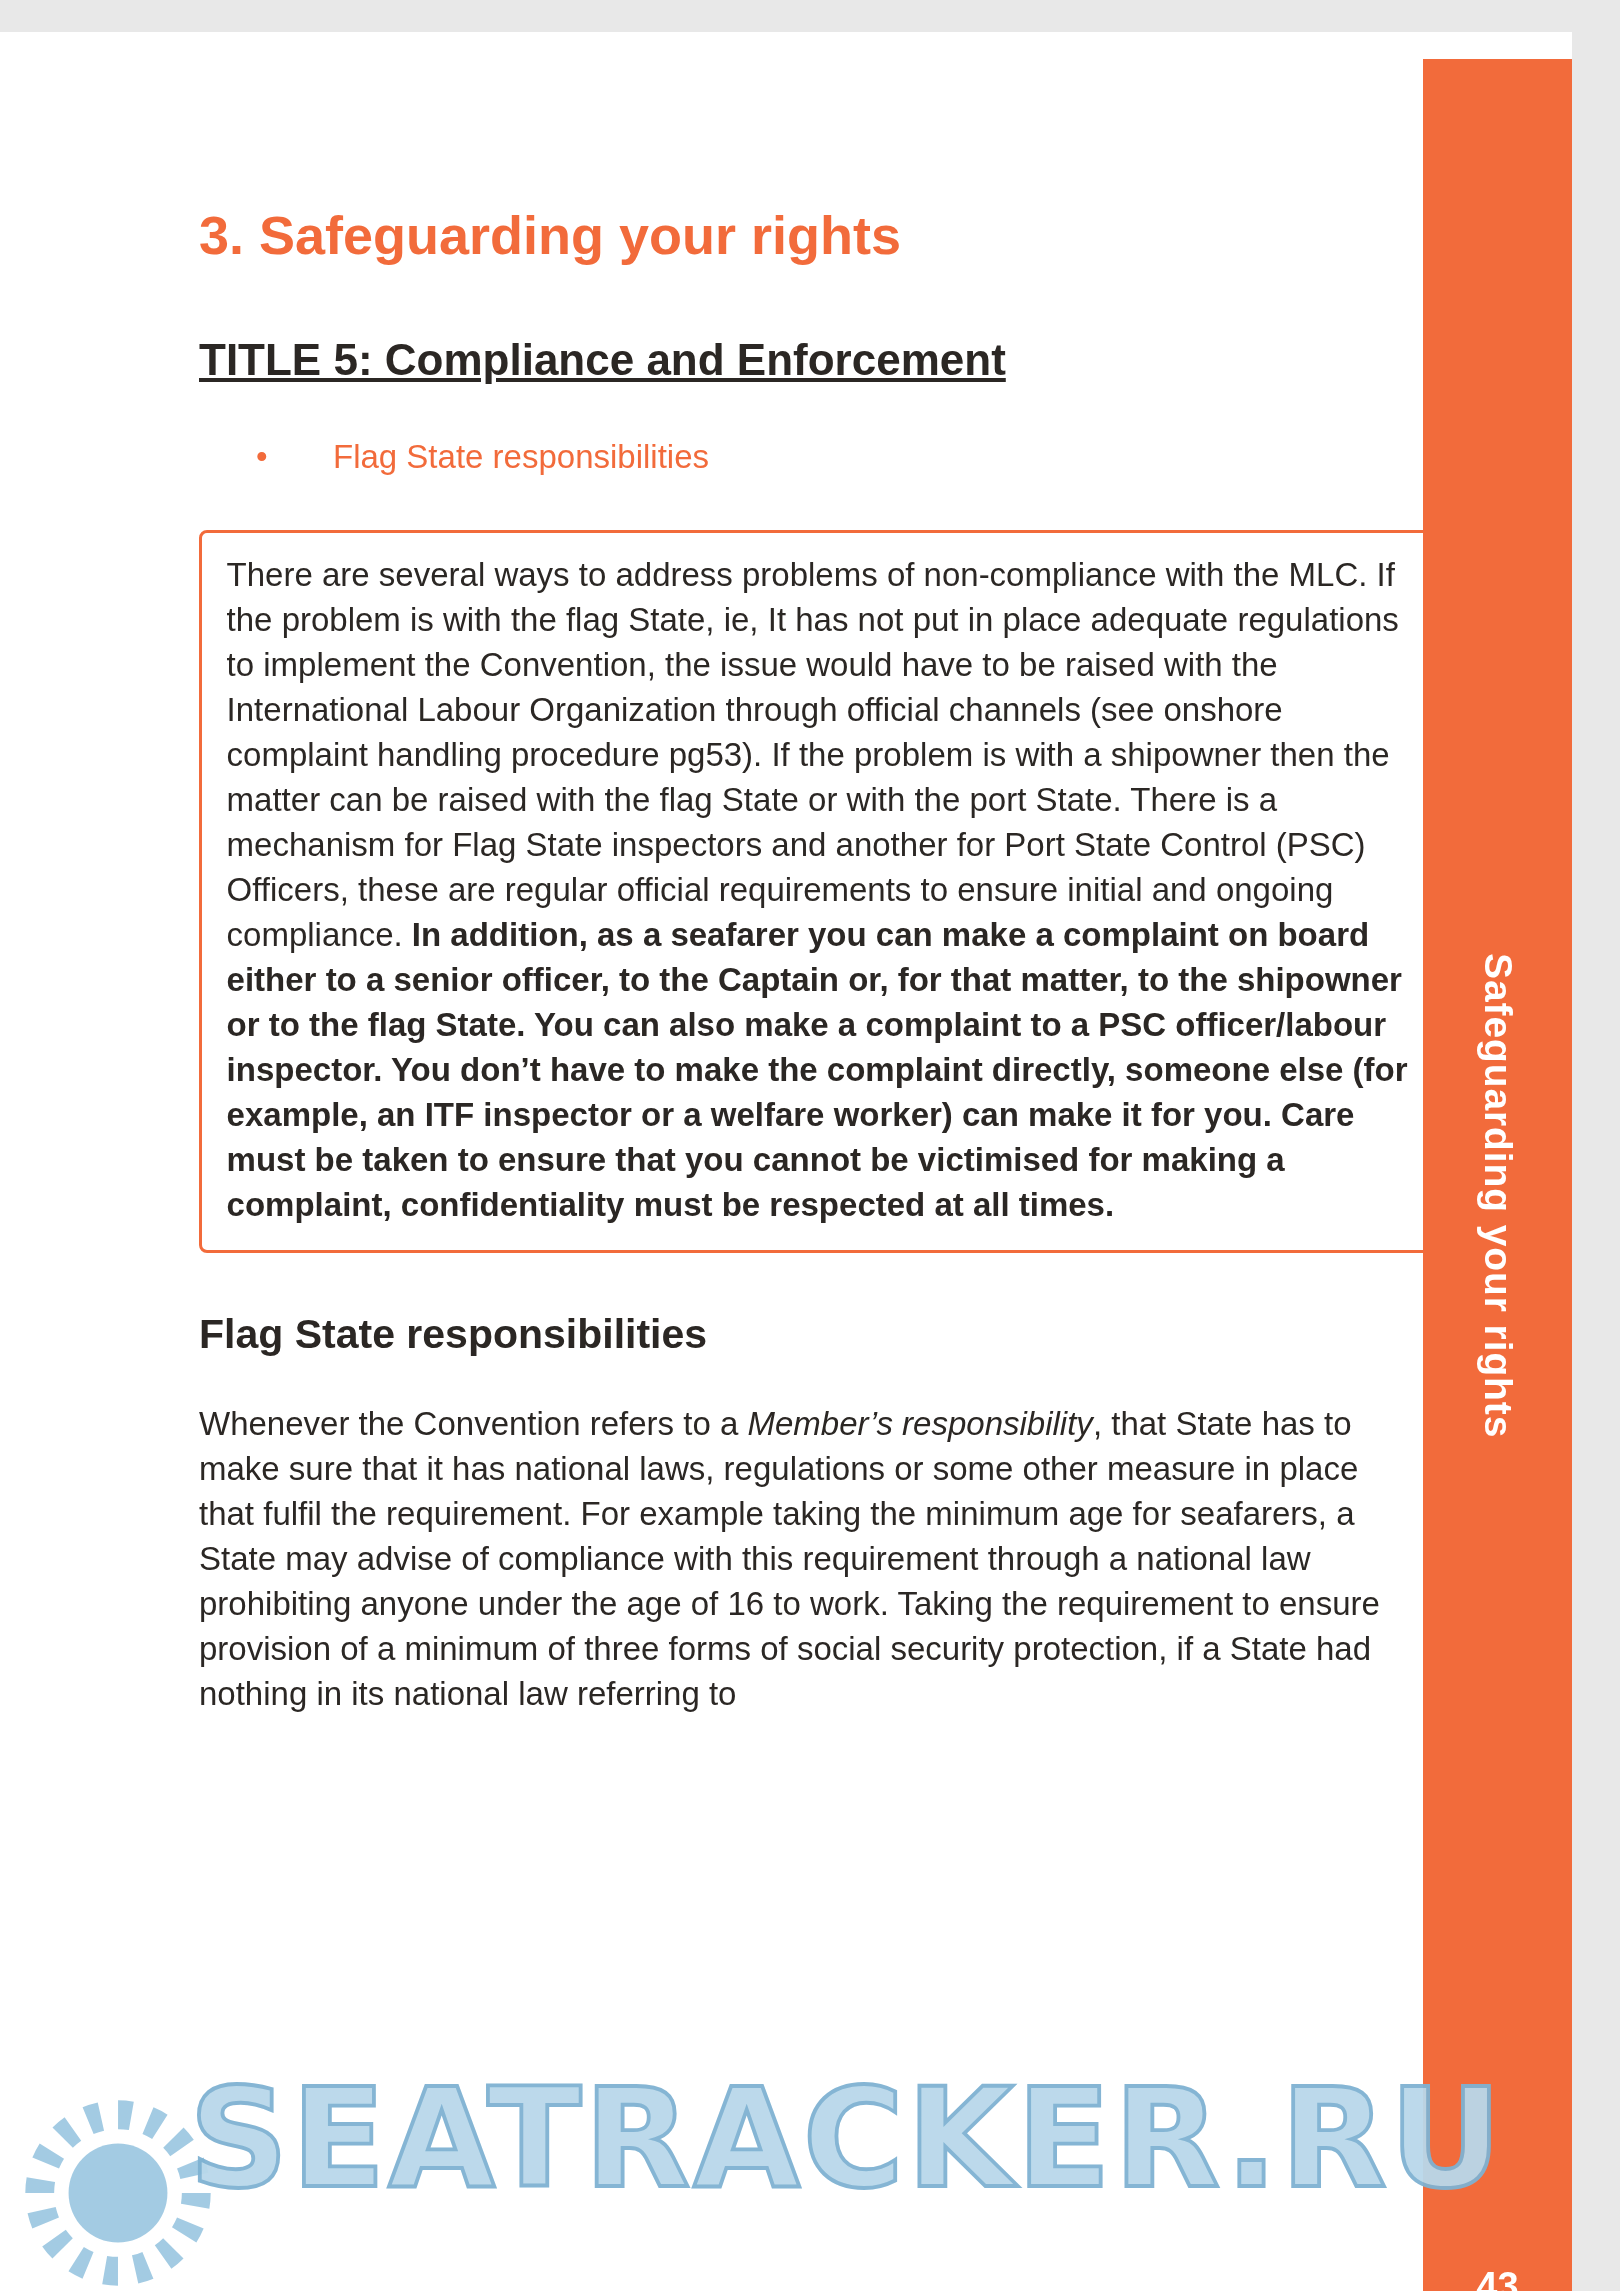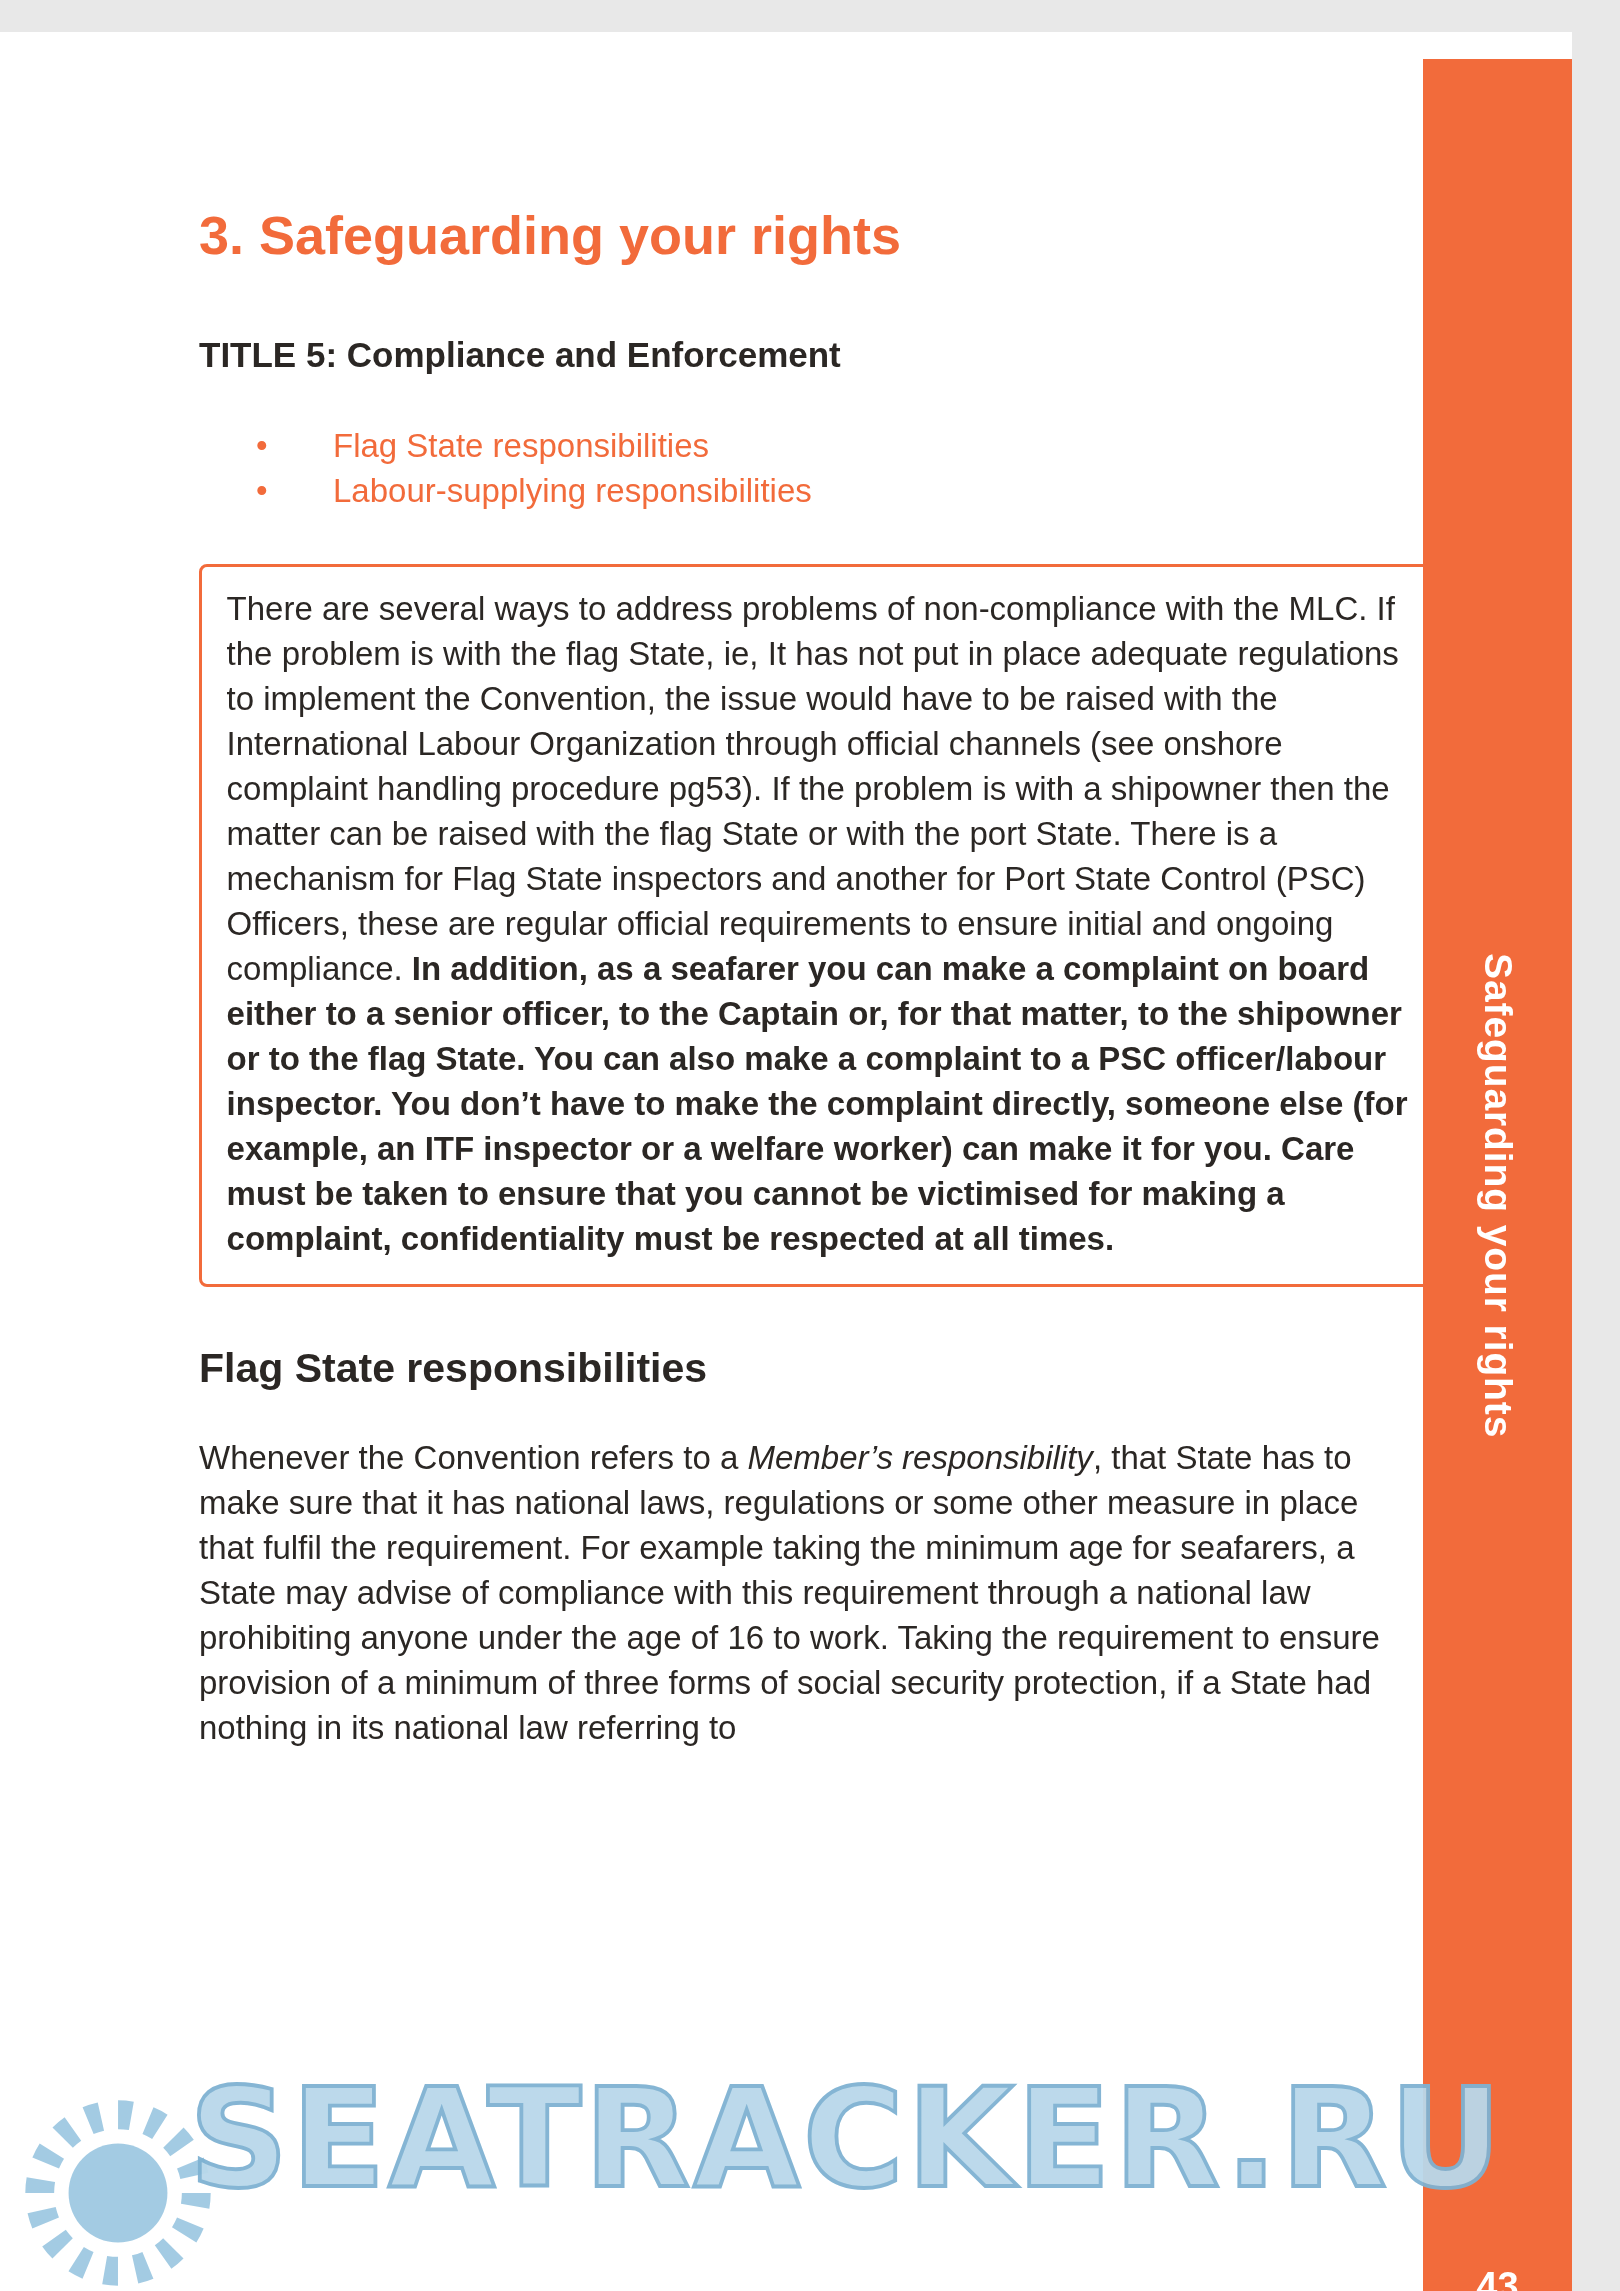--- a/index.html
+++ b/index.html
@@ -38,22 +38,23 @@
   .content{
     position:absolute;left:199px;top:0;width:1204px;
   }
   .doc-title{
     margin:172px 0 0;
     font-size:54px;line-height:1.15;font-weight:bold;
     color:var(--accent);
   }
   .doc-subheading{
     margin:68px 0 0;
-    font-size:35px;line-height:1.2;font-weight:bold;
+    font-size:44px;line-height:1.2;font-weight:bold;
     color:var(--text);
+    text-decoration:underline;
   }
   .bullets{list-style:none;margin:47px 0 0;padding:0;}
   .bullets li{
     position:relative;padding-left:134px;
     font-size:33px;line-height:45px;color:var(--accent);
   }
   .bullets li::before{
     content:"\2022";
     position:absolute;left:57px;top:0;
     font-size:33px;line-height:45px;color:var(--accent);
@@ -118,21 +119,20 @@
 <div class="page">
 
   <div class="content">
 
     <h1 class="doc-title">3. Safeguarding your rights</h1>
 
     <h2 class="doc-subheading">TITLE 5: Compliance and Enforcement</h2>
 
     <ul class="bullets">
       <li>Flag State responsibilities</li>
-      <li>Labour-supplying responsibilities</li>
     </ul>
 
     <div class="callout">
       <p><span>There are several ways to address problems of non-compliance with the MLC. If the problem is with the flag State, ie, It has not put in place adequate regulations to implement the Convention, the issue would have to be raised with the International Labour Organization through official channels (see onshore complaint handling procedure pg53). If the problem is with a shipowner then the matter can be raised with the flag State or with the port State. There is a mechanism for Flag State inspectors and another for Port State Control (PSC) Officers, these are regular official requirements to ensure initial and ongoing compliance. </span><span class="bold">In addition, as a seafarer you can make a complaint on board either to a senior officer, to the Captain or, for that matter, to the shipowner or to the flag State. You can also make a complaint to a PSC officer/labour inspector. You don’t have to make the complaint directly, someone else (for example, an ITF inspector or a welfare worker) can make it for you. Care must be taken to ensure that you cannot be victimised for making a complaint, confidentiality must be respected at all times.</span></p>
     </div>
 
     <h3 class="section-heading">Flag State responsibilities</h3>
 
 
 

